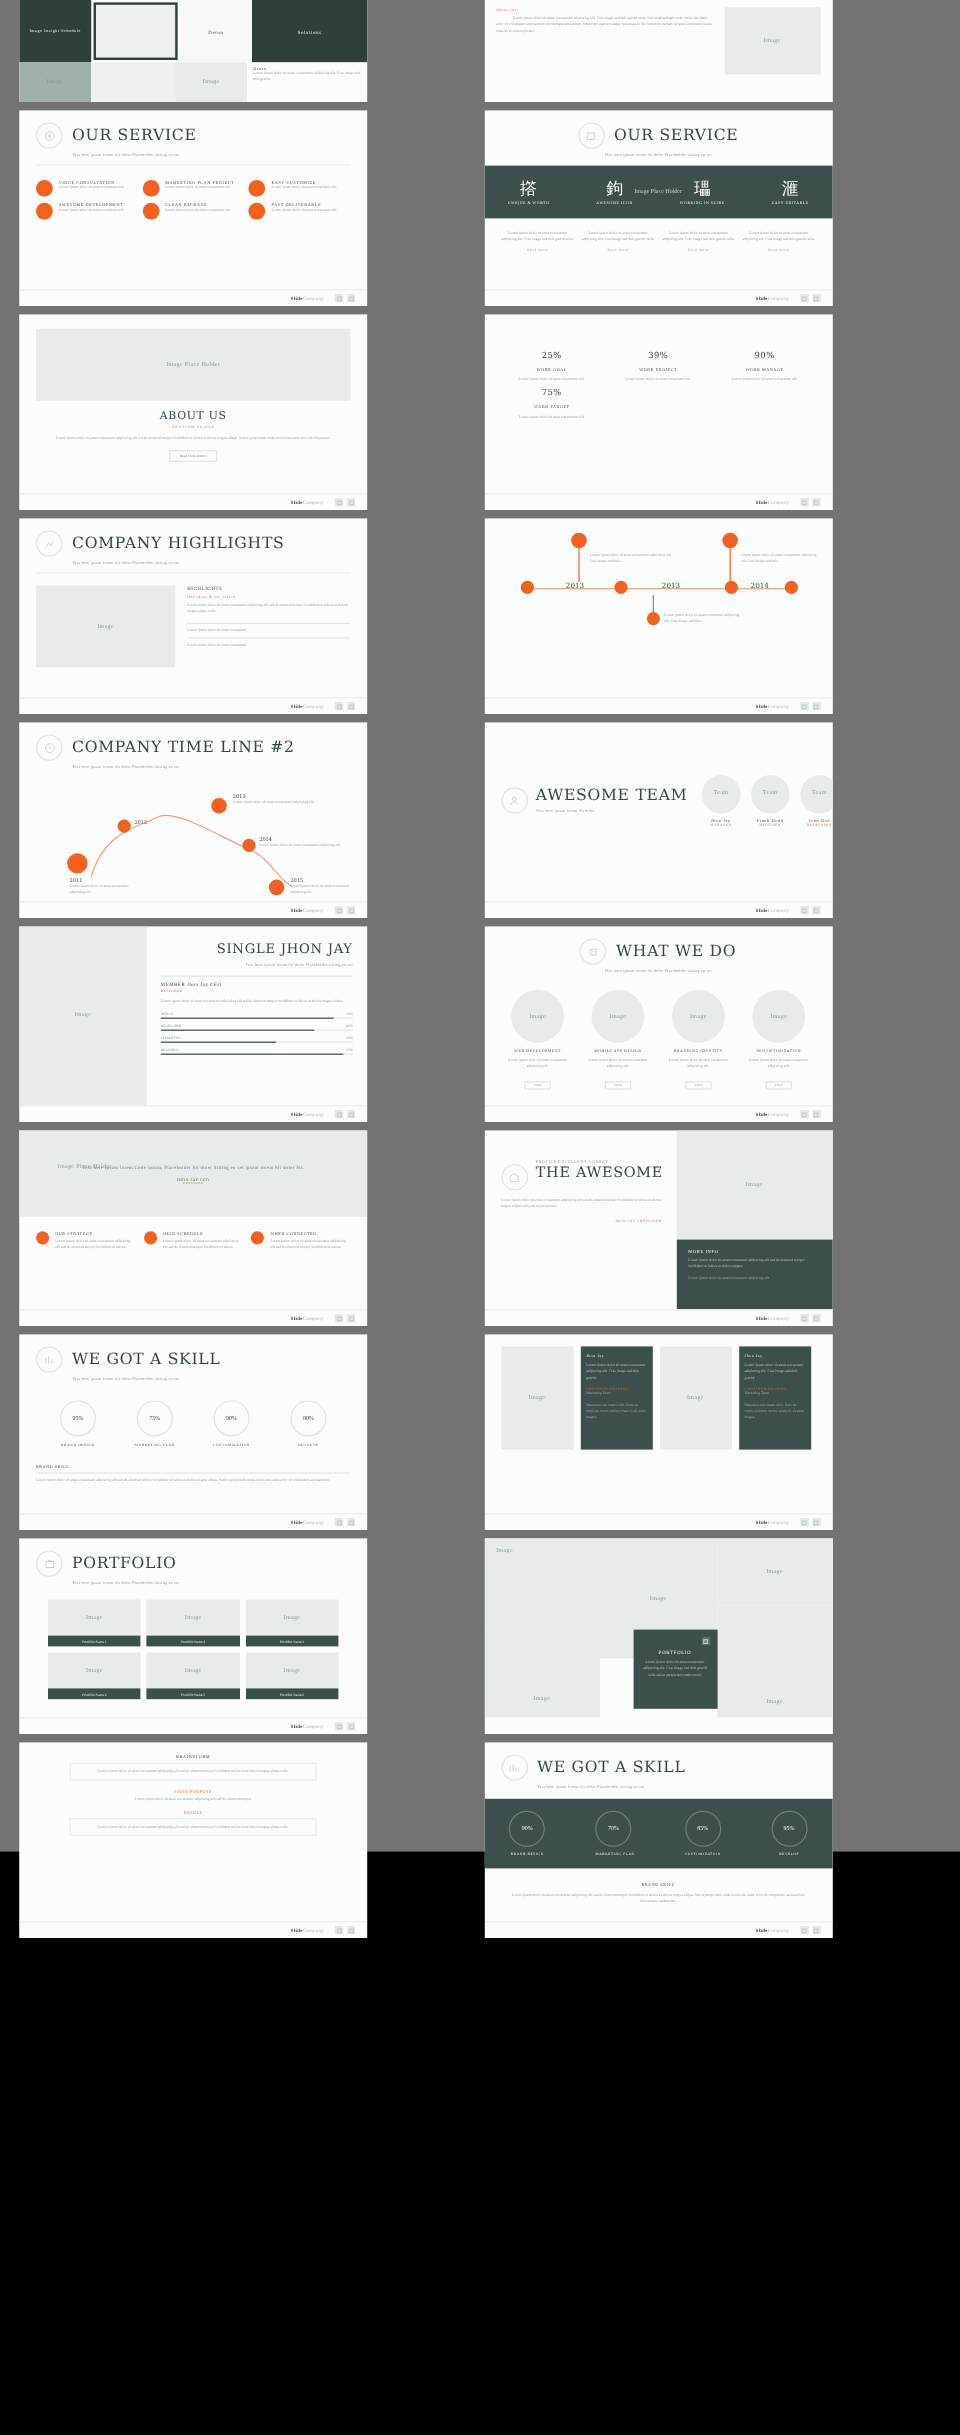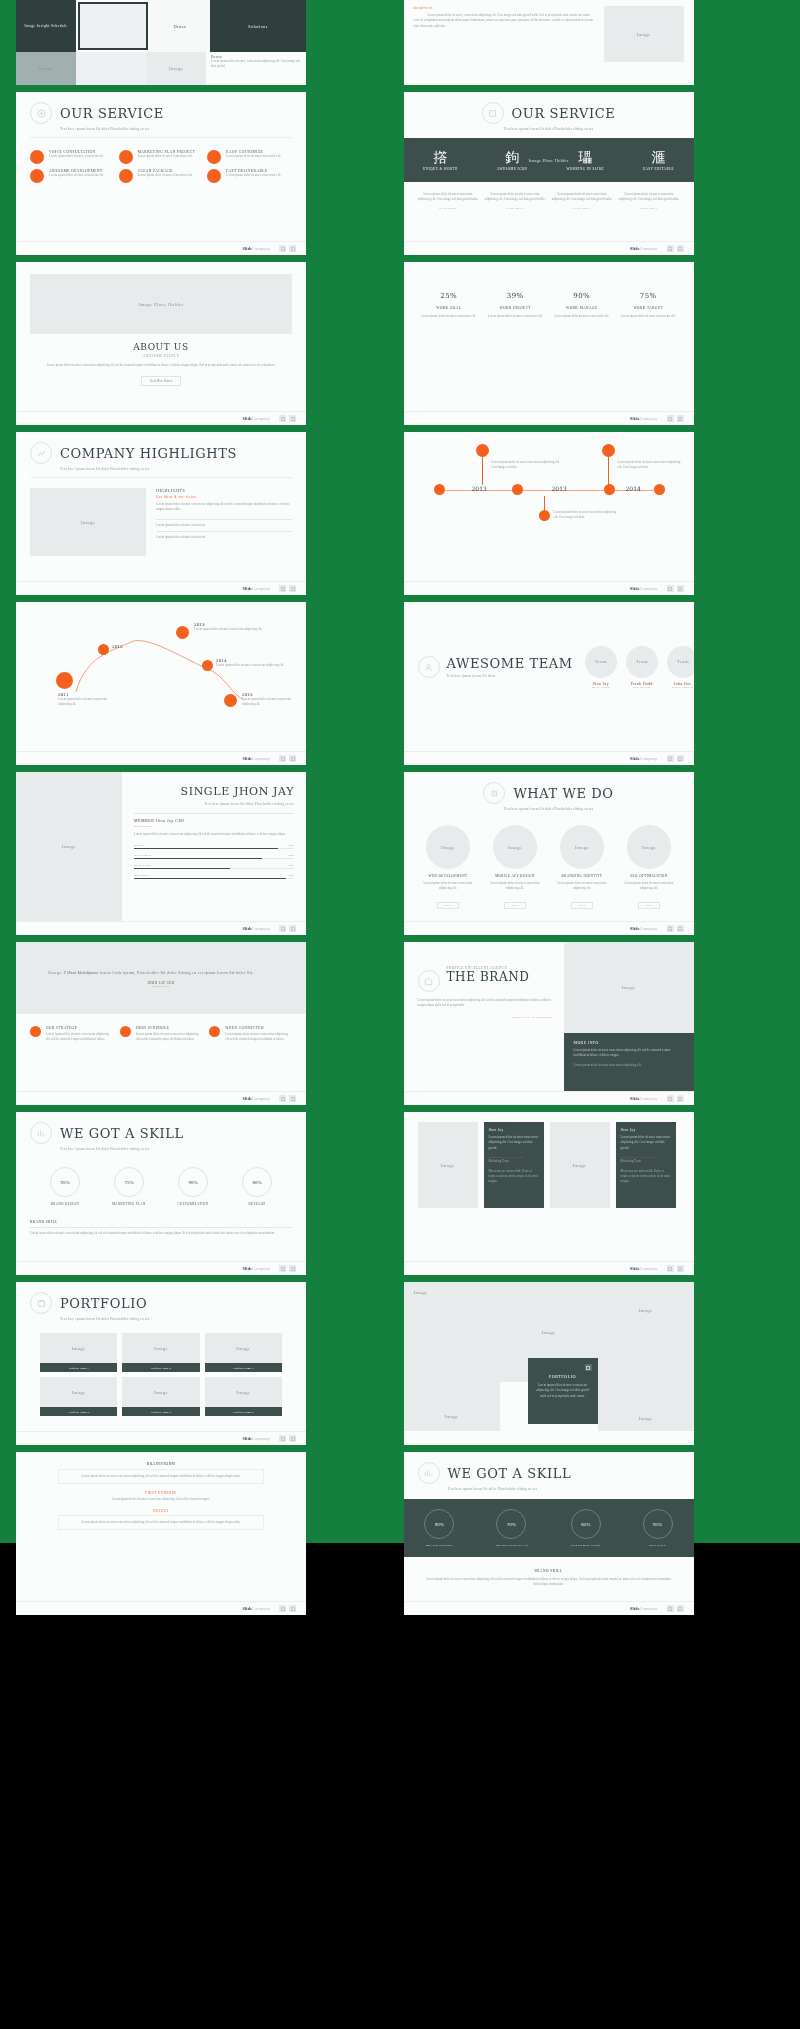--- a/index.html
+++ b/index.html
@@ -4,21 +4,21 @@
 <title>Presentation Template Preview</title>
 <style>
   * { box-sizing: border-box; margin:0; padding:0; }
   html,body{ background:#000; }
   body{
     width:800px; height:2029px;
     font-family:"Liberation Serif", serif;
     color:#2e3a3a;
     overflow:hidden;
   }
-  .sheet{ width:800px; height:1543px; background:#15803d; padding:0 16px; }
+  .sheet{ width:800px; height:1543px; background:#737373; padding:0 16px; }
   .grid{ display:grid; grid-template-columns:1fr 1fr; gap:7px 7px; }
   .slide{
     position:relative; width:290px; height:163px; background:#fbfcfc;
     overflow:hidden; flex:none;
   }
   
   .hdr{ padding:10px 0 0 14px; }
   .hdr-row{ display:flex; align-items:center; gap:8px; }
   .badge{
     width:22px;height:22px;border-radius:50%;border:1px solid #dfe4e4;
@@ -246,21 +246,21 @@
     <div class="foot">
       <span class="brand"><b>Slide</b><i>Company</i></span>
       <span class="sqs">
             <span class="sq"></span>
             <span class="sq"></span>
           </span>
     </div>
   </div>
 
   <div class="slide">
-    <div style="display:grid;grid-template-columns:repeat(4,1fr);gap:4px;padding:30px 14px 0;text-align:center">
+    <div style="display:grid;grid-template-columns:repeat(3,1fr);gap:4px;padding:30px 14px 0;text-align:center">
       <div>
         <div class="pct">25%</div>
         <div class="cap" style="font-size:3.4px;margin-top:6px">WORK GOAL</div>
         <div class="lorem c" style="margin-top:4px">Lorem ipsum dolor sit amet consectetur elit.</div>
       </div>
       <div>
         <div class="pct">39%</div>
         <div class="cap" style="font-size:3.4px;margin-top:6px">WORK PROJECT</div>
         <div class="lorem c" style="margin-top:4px">Lorem ipsum dolor sit amet consectetur elit.</div>
       </div>
@@ -343,20 +343,32 @@
     <div class="foot">
       <span class="brand"><b>Slide</b><i>Company</i></span>
       <span class="sqs">
             <span class="sq"></span>
             <span class="sq"></span>
           </span>
     </div>
   </div>
 
   <div class="slide">
+    <div class="hdr">
+      <div class="hdr-row">
+        <span class="badge">
+              <svg width="11" height="11" viewBox="0 0 24 24" fill="none" stroke="#7d8d8d" stroke-width="1.4">
+                <circle cx="12" cy="12" r="8"></circle>
+                <path d="M12 8v4l3 2"></path>
+              </svg>
+            </span>
+        <span class="ttl">COMPANY TIME LINE #2</span>
+      </div>
+      <div class="sub">Text here ipsum lorem Sit doler Placeholder sitting en set</div>
+    </div>
     <div style="position:relative;height:110px">
       <svg width="290" height="110" style="position:absolute;inset:0">
         <path d="M60 90 C 70 52, 100 48, 115 40 S 170 58, 190 66 S 215 92, 228 98" fill="none" stroke="#f4611f" stroke-width="1" opacity=".6"></path>
       </svg>
       <span class="dot" style="position:absolute;left:40px;top:70px;width:17px;height:17px"></span>
       <span class="dot" style="position:absolute;left:82px;top:42px;width:11px;height:11px"></span>
       <span class="dot" style="position:absolute;left:160px;top:24px;width:13px;height:13px"></span>
       <span class="dot" style="position:absolute;left:186px;top:58px;width:11px;height:11px"></span>
       <span class="dot" style="position:absolute;left:208px;top:92px;width:13px;height:13px"></span>
       <div style="position:absolute;left:42px;top:90px;width:60px">
@@ -589,21 +601,21 @@
     <div style="display:flex;height:149px">
       <div style="width:160px;padding:24px 12px 0 14px">
         <div style="display:flex;gap:7px">
           <span class="badge" style="margin-top:4px">
                 <svg width="11" height="11" viewBox="0 0 24 24" fill="none" stroke="#7d8d8d" stroke-width="1.4">
                   <path d="M5 19V9l7-4 7 4v10z"></path>
                 </svg>
               </span>
           <div>
             <div class="cap" style="font-size:3.4px;color:#8d9a9a">PROFILE EXCELLENT AGENCY</div>
-            <div class="ttl" style="font-size:12px">THE BRAND</div>
+            <div class="ttl" style="font-size:12px">THE AWESOME</div>
           </div>
         </div>
         <div class="lorem" style="margin-top:6px">Lorem ipsum dolor sit amet consectetur adipiscing elit sed do eiusmod tempor incididunt ut labore et dolore magna aliqua nulla sed ut perspiciatis.</div>
         <div class="cap orange" style="font-size:2.9px;margin-top:6px;text-align:right">JHON JAY  |  DESIGNER</div>
       </div>
       <div style="flex:1;display:flex;flex-direction:column">
         <div class="ph" style="flex:1">
               <span>Image</span>
             </div>
         <div class="dark" style="height:58px;padding:8px 10px">

